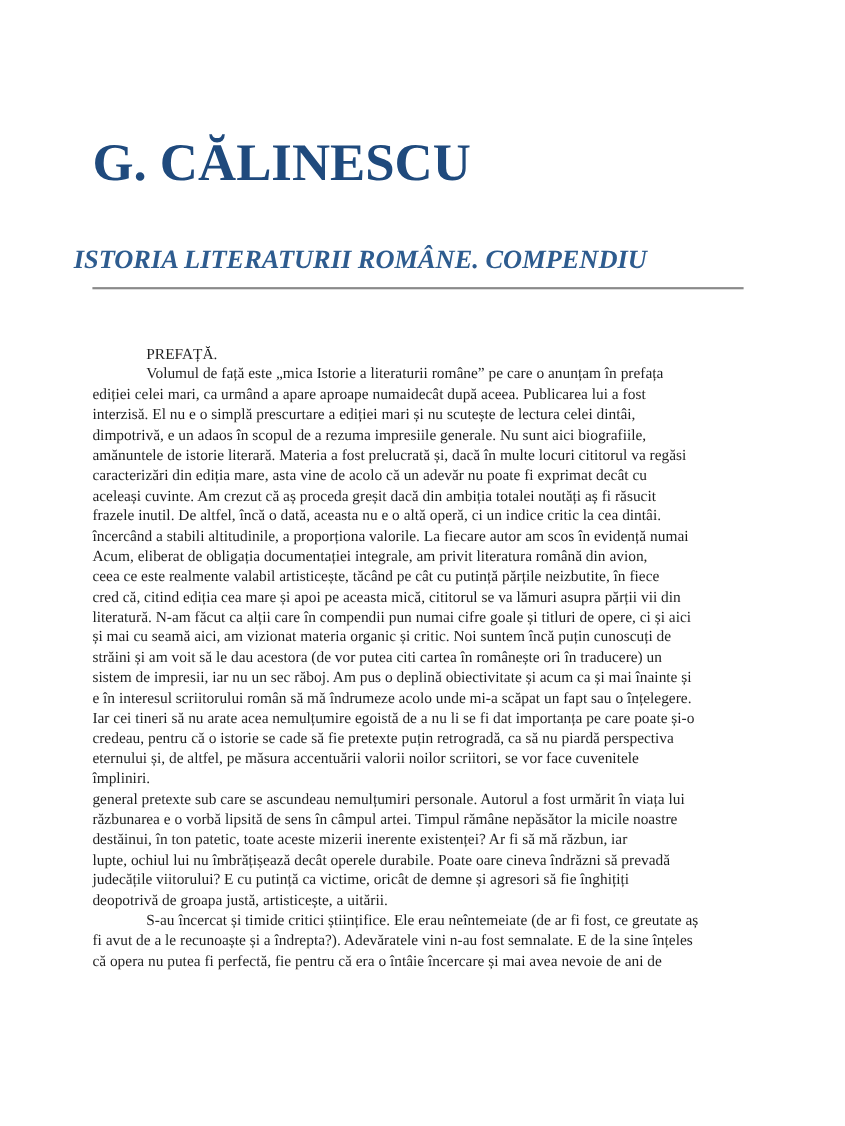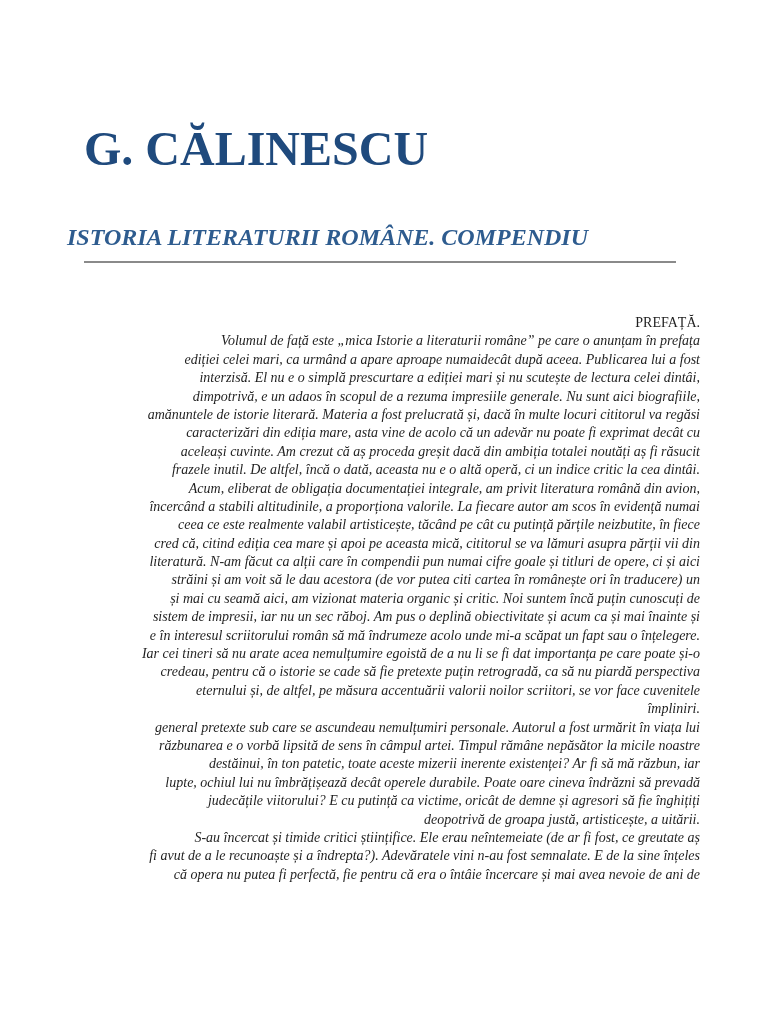--- a/index.html
+++ b/index.html
@@ -51,23 +51,22 @@
     background: var(--c-rule);
   }
   .preface-body {
     position: absolute;
     left: 84px;
     top: 314px;
     width: 616px;
     font-size: 14px;
     line-height: 18.4px;
     color: var(--c-text);
-    text-align: right;
   }
-  .paragraph { margin: 0; font-style: italic; }
+  .paragraph { margin: 0; }
   .line {
     white-space: nowrap;
     height: 18.4px;
   }
   .line.first { padding-left: 49px; }
 </style>
 </head>
 <body>
 
 <div class="page">
@@ -82,27 +81,27 @@
     <div>
         <div class="paragraph">
           <div class="line first">Volumul de față este „mica Istorie a literaturii române” pe care o anunțam în prefața</div>
           <div class="line">ediției celei mari, ca urmând a apare aproape numaidecât după aceea. Publicarea lui a fost</div>
           <div class="line">interzisă. El nu e o simplă prescurtare a ediției mari și nu scutește de lectura celei dintâi,</div>
           <div class="line">dimpotrivă, e un adaos în scopul de a rezuma impresiile generale. Nu sunt aici biografiile,</div>
           <div class="line">amănuntele de istorie literară. Materia a fost prelucrată și, dacă în multe locuri cititorul va regăsi</div>
           <div class="line">caracterizări din ediția mare, asta vine de acolo că un adevăr nu poate fi exprimat decât cu</div>
           <div class="line">aceleași cuvinte. Am crezut că aș proceda greșit dacă din ambiția totalei noutăți aș fi răsucit</div>
           <div class="line">frazele inutil. De altfel, încă o dată, aceasta nu e o altă operă, ci un indice critic la cea dintâi.</div>
+          <div class="line">încercând a stabili altitudinile, a proporționa valorile. La fiecare autor am scos în evidență numai</div>
           <div class="line">Acum, eliberat de obligația documentației integrale, am privit literatura română din avion,</div>
-          <div class="line">încercând a stabili altitudinile, a proporționa valorile. La fiecare autor am scos în evidență numai</div>
           <div class="line">ceea ce este realmente valabil artisticește, tăcând pe cât cu putință părțile neizbutite, în fiece</div>
           <div class="line">cred că, citind ediția cea mare și apoi pe aceasta mică, cititorul se va lămuri asupra părții vii din</div>
           <div class="line">literatură. N-am făcut ca alții care în compendii pun numai cifre goale și titluri de opere, ci și aici</div>
+          <div class="line">și mai cu seamă aici, am vizionat materia organic și critic. Noi suntem încă puțin cunoscuți de</div>
           <div class="line">străini și am voit să le dau acestora (de vor putea citi cartea în românește ori în traducere) un</div>
-          <div class="line">și mai cu seamă aici, am vizionat materia organic și critic. Noi suntem încă puțin cunoscuți de</div>
           <div class="line">sistem de impresii, iar nu un sec răboj. Am pus o deplină obiectivitate și acum ca și mai înainte și</div>
           <div class="line">e în interesul scriitorului român să mă îndrumeze acolo unde mi-a scăpat un fapt sau o înțelegere.</div>
           <div class="line">Iar cei tineri să nu arate acea nemulțumire egoistă de a nu li se fi dat importanța pe care poate și-o</div>
           <div class="line">credeau, pentru că o istorie se cade să fie pretexte puțin retrogradă, ca să nu piardă perspectiva</div>
           <div class="line">eternului și, de altfel, pe măsura accentuării valorii noilor scriitori, se vor face cuvenitele</div>
           <div class="line">împliniri.</div>
         </div>
         <div class="paragraph">
           <div class="line">general pretexte sub care se ascundeau nemulțumiri personale. Autorul a fost urmărit în viața lui</div>
           <div class="line">răzbunarea e o vorbă lipsită de sens în câmpul artei. Timpul rămâne nepăsător la micile noastre</div>

